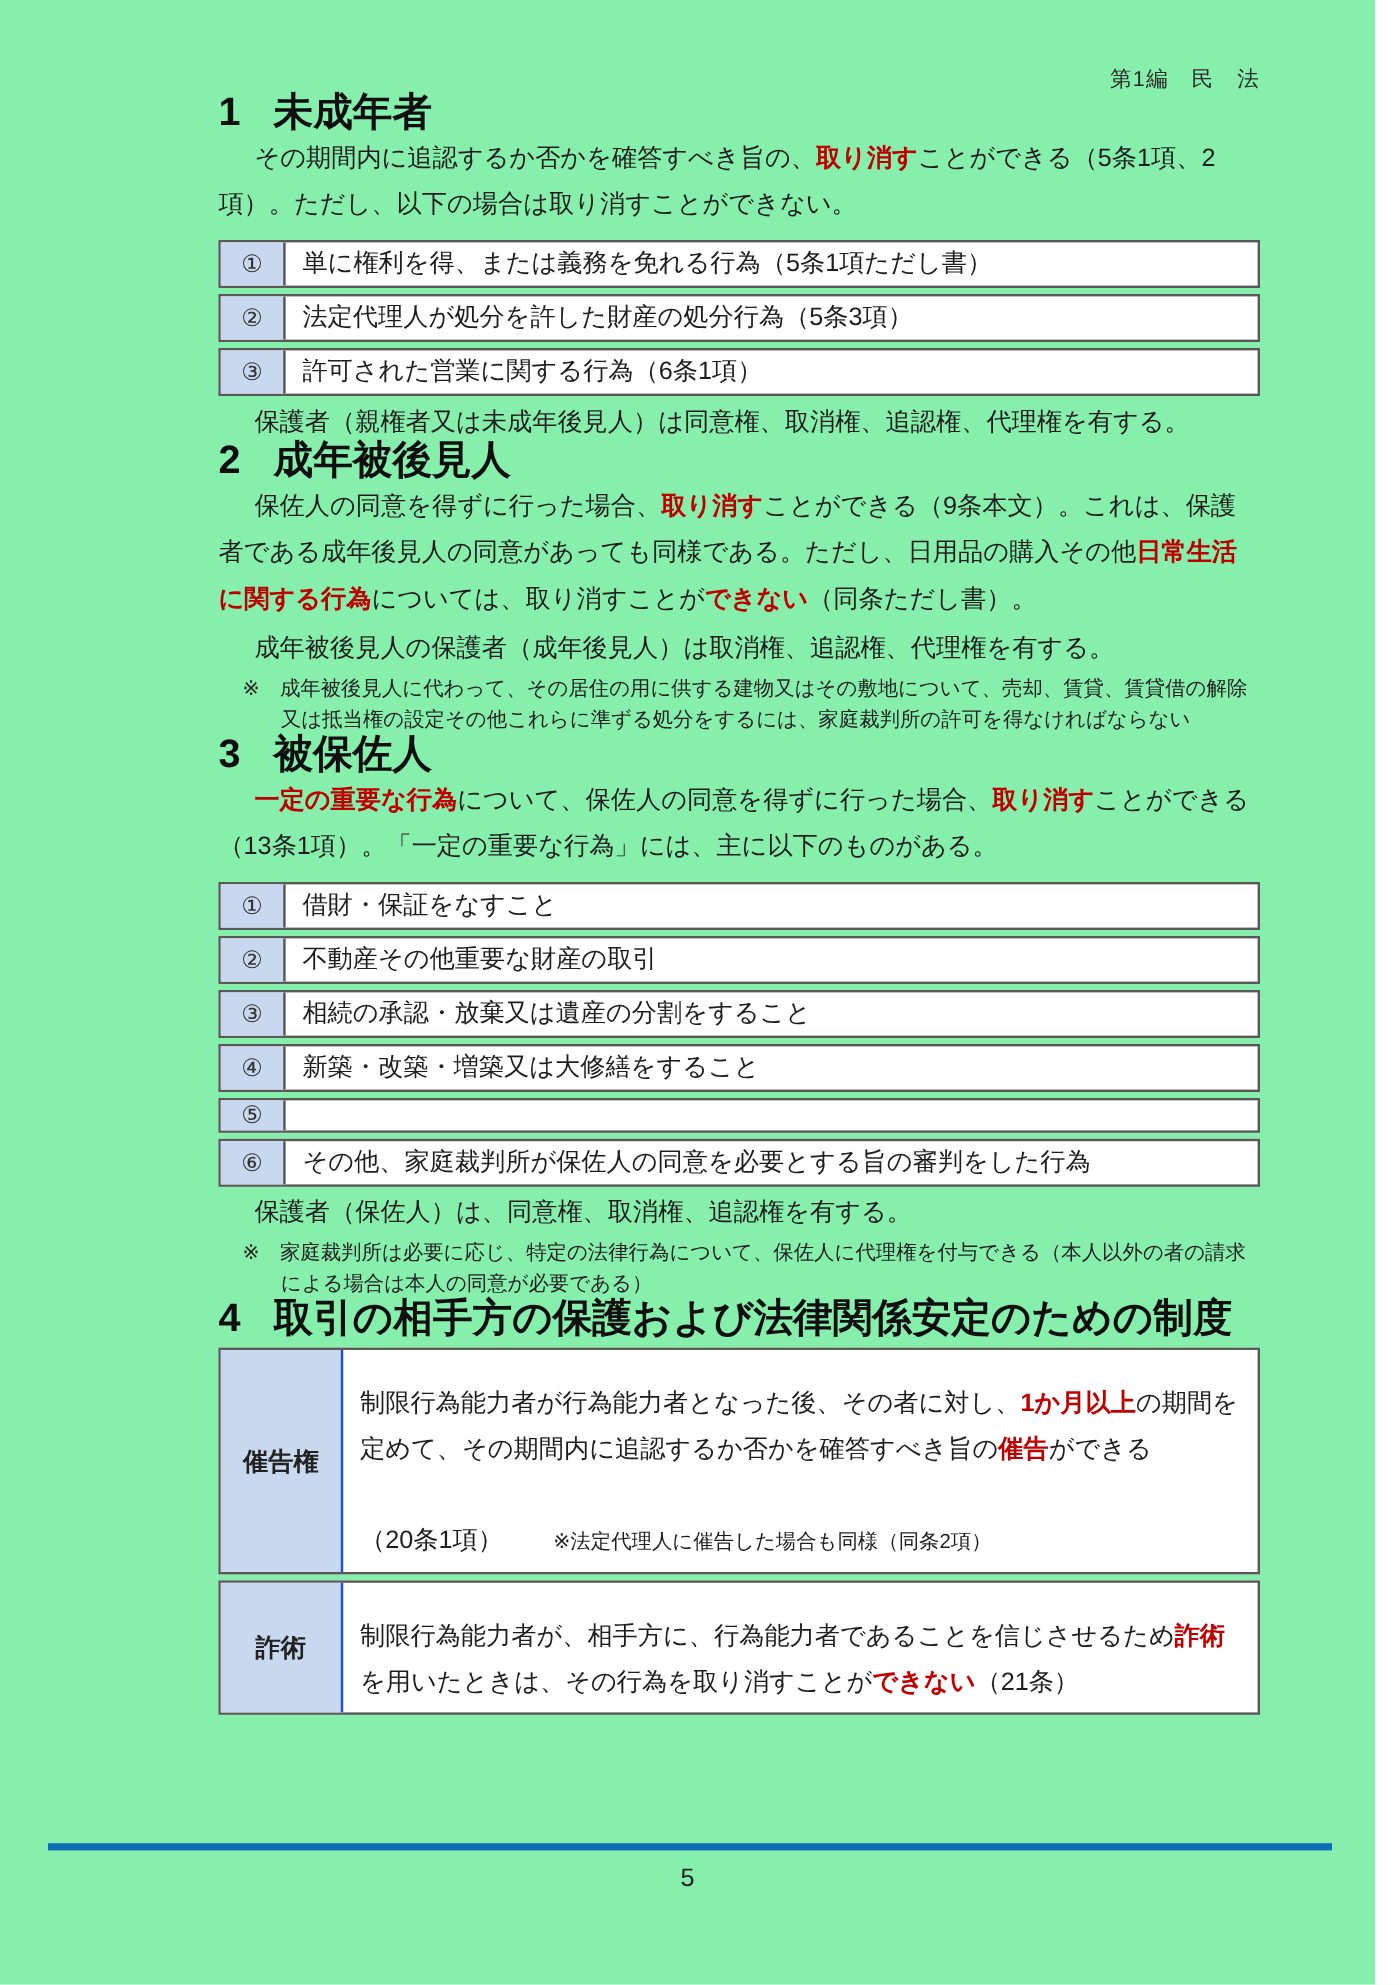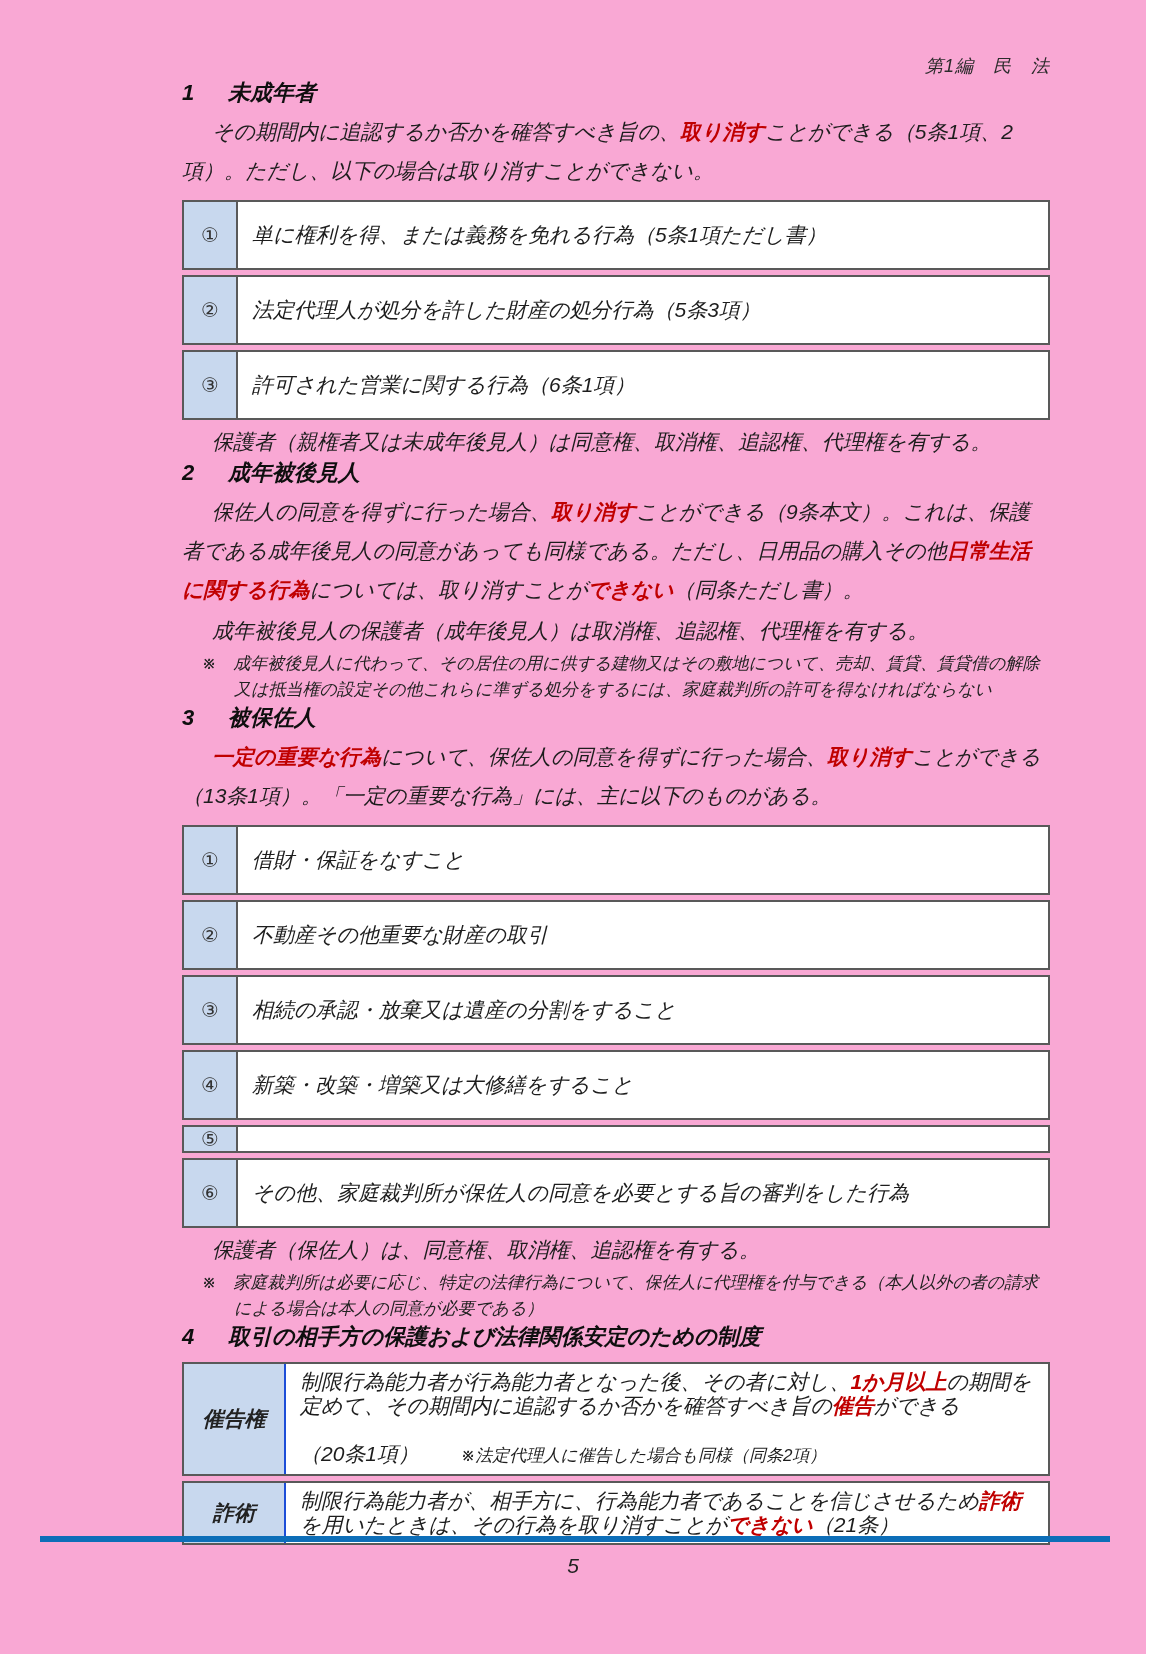--- a/index.html
+++ b/index.html
@@ -1,34 +1,33 @@
 <!DOCTYPE html>
 <html lang="ja"><head>
 <meta charset="utf-8">
 <style>
   html,body{margin:0;padding:0;background:#fff;}
   .page{
     position:relative;
     width:1146px;height:1654px;
-    background:#f9a8d4;
+    background:#86efac;
     font-family:"Liberation Sans","DejaVu Sans",sans-serif;
     color:#1d1d1d;
     overflow:hidden;
-    font-style:italic;
   }
   .content{position:absolute;left:182px;top:0;width:868px;}
   .doc-header{
     margin-top:54px;
     text-align:right;
     font-size:18px;
     color:#2b2b2b;
     letter-spacing:1px;
   }
   h2.sec{
-    font-size:22px;
+    font-size:33px;
     font-weight:bold;
     color:#0f0f0f;
     margin:0;
     line-height:30px;
   }
   h2.sec .sec-num{display:inline-block;min-width:46px;}
   .mt-s1{margin-top:24px;}
   .mt-sec{margin-top:16px;}
   .para{
     font-size:21px;
@@ -51,42 +50,43 @@
   .nrow{display:flex;border:2px solid #595959;background:#fff;box-sizing:border-box;}
   .ncell-num{
     flex:0 0 52px;
     background:#c8d8ee;
     border-right:2px solid #595959;
     display:flex;align-items:center;justify-content:center;
     font-size:20px;color:#333;
   }
   .ncell-text{
     flex:1;
-    padding:19px 14px;
+    padding:4px 14px;
     font-size:21px;
     line-height:28px;
     display:flex;align-items:center;
     color:#1d1d1d;
   }
   
   .dtable{margin-top:10px;display:flex;flex-direction:column;gap:5px;}
   .drow{display:flex;border:2px solid #595959;background:#fff;box-sizing:border-box;}
   .dcell-label{
     flex:0 0 100px;
     background:#c8d8ee;
     border-right:2px solid #1d4ed8;
     display:flex;align-items:center;justify-content:center;
     font-size:21px;font-weight:bold;color:#222;
   }
   .dcell-text{
     flex:1;
     padding:6px 14px;
     font-size:21px;
-    line-height:24px;
+    line-height:38px;
     color:#1d1d1d;
+    margin-top:20px;
   }
   .red{color:#c00000;font-weight:bold;}
   .small{font-size:17px;}
   .footer-rule{
     position:absolute;
     left:40px;right:36px;top:1536px;
     height:6px;
     background:#0d6eb8;
   }
   .page-num{

